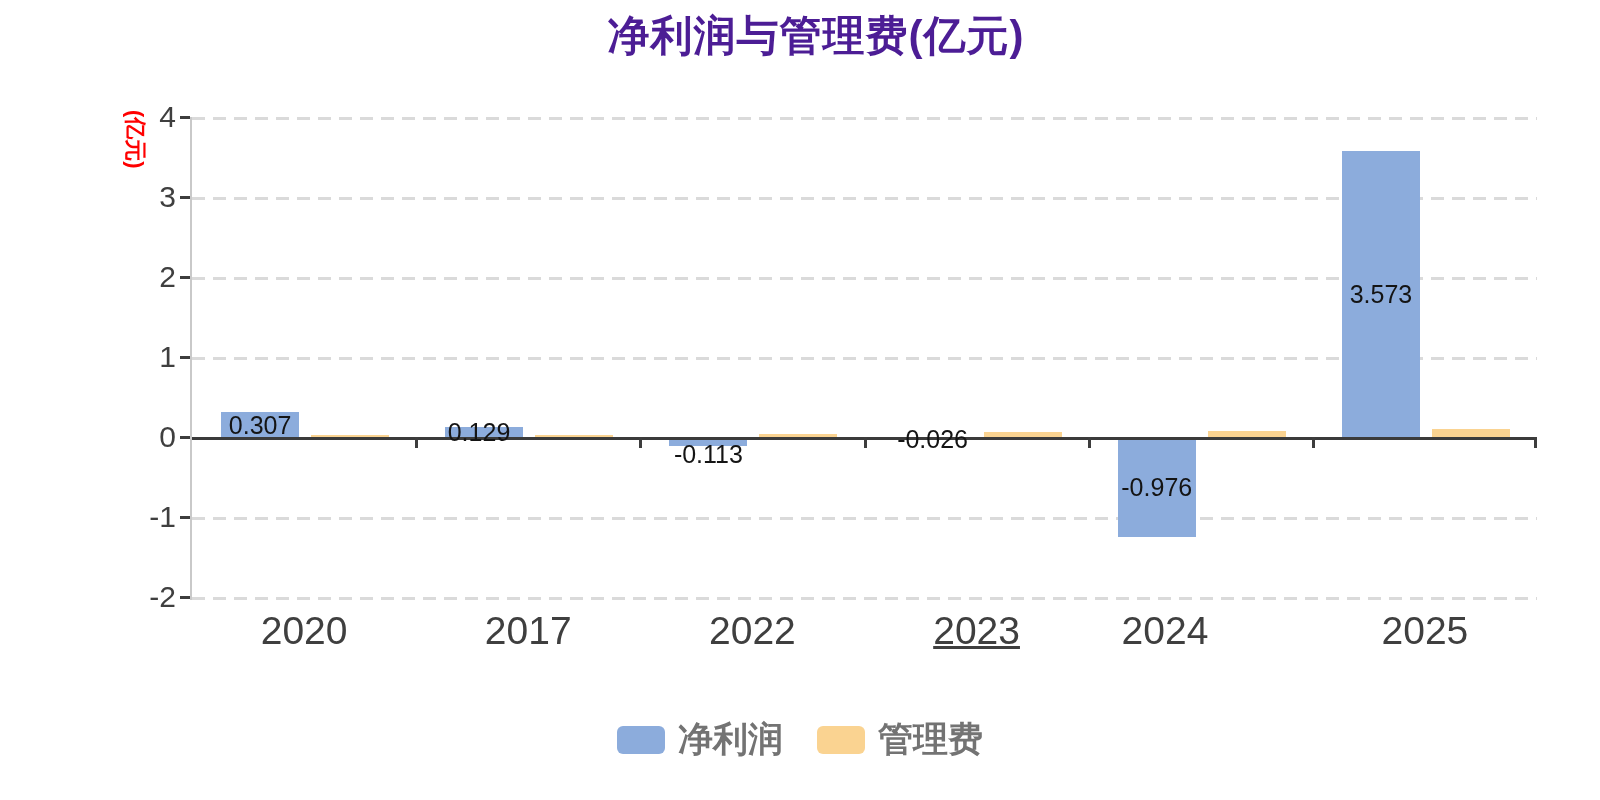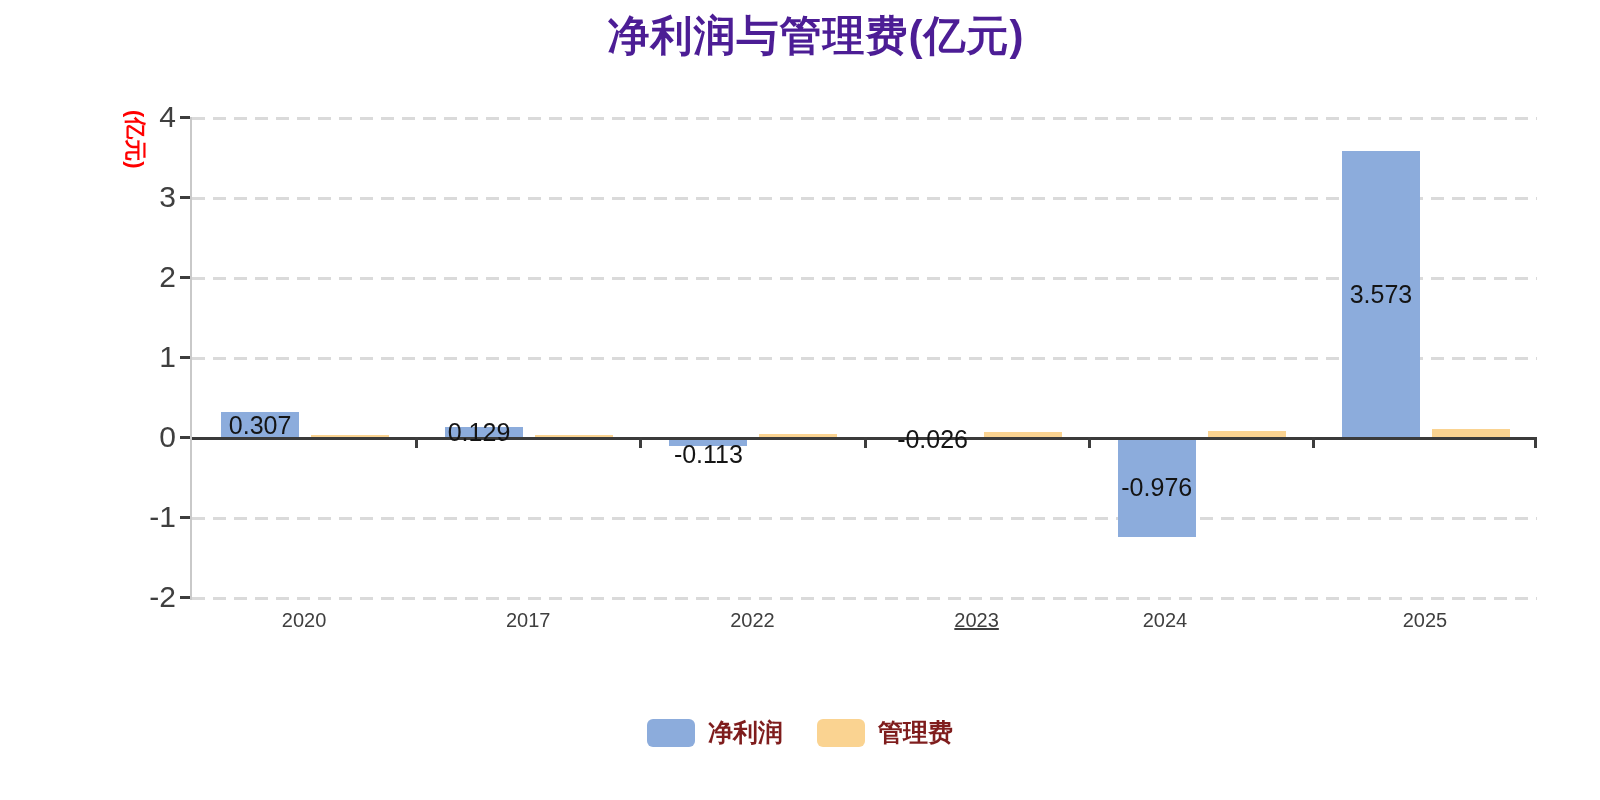--- a/index.html
+++ b/index.html
@@ -13,26 +13,26 @@
   .gridline{position:absolute;left:0;width:1345px;height:3px;
     background:repeating-linear-gradient(to right,#dadada 0 13px,transparent 13px 21px);}
   .yaxis-line{position:absolute;left:-2px;top:0;width:2px;height:483px;background:#c9c9c9;}
   .xaxis-line{position:absolute;left:0;top:320px;width:1345px;height:3px;background:#3b3b3b;z-index:5;}
   .ytick{position:absolute;left:-12px;width:10px;height:3px;background:#3d3d3d;z-index:5;}
   .xtick{position:absolute;top:320px;width:3px;height:11px;background:#3d3d3d;z-index:5;}
   .ylabel{position:absolute;left:116px;width:60px;text-align:right;font-size:30px;color:#3f3f3f;}
   .bar{position:absolute;z-index:2;}
   .bar-label{position:absolute;z-index:6;width:120px;text-align:center;font-size:25px;color:#141414;
     height:28px;line-height:28px;}
-  .cat-label{position:absolute;top:492px;width:140px;text-align:center;font-size:20px;color:#3f3f3f;}
+  .cat-label{position:absolute;top:492px;width:140px;text-align:center;font-size:39px;color:#3f3f3f;}
   .legend{position:absolute;top:716px;left:0;width:1600px;display:flex;justify-content:center;
     align-items:center;gap:34px;}
   .legend-item{display:flex;align-items:center;gap:13px;}
   .swatch{width:48px;height:28px;border-radius:6px;}
-  .legend-text{font-size:25px;color:#7f1d1d;font-weight:bold;}
+  .legend-text{font-size:35px;color:#737373;font-weight:bold;}
   .source-note{position:absolute;top:770px;left:0;width:1600px;text-align:center;
     font-size:22px;font-weight:bold;}
 </style>
 </head>
 <body>
 
 <div class="stage">
   <div class="chart-title">净利润与管理费(亿元)</div>
   <div class="y-unit" style="color: rgb(255, 0, 0);">(亿元)</div>
   <div class="plot" id="plot">

